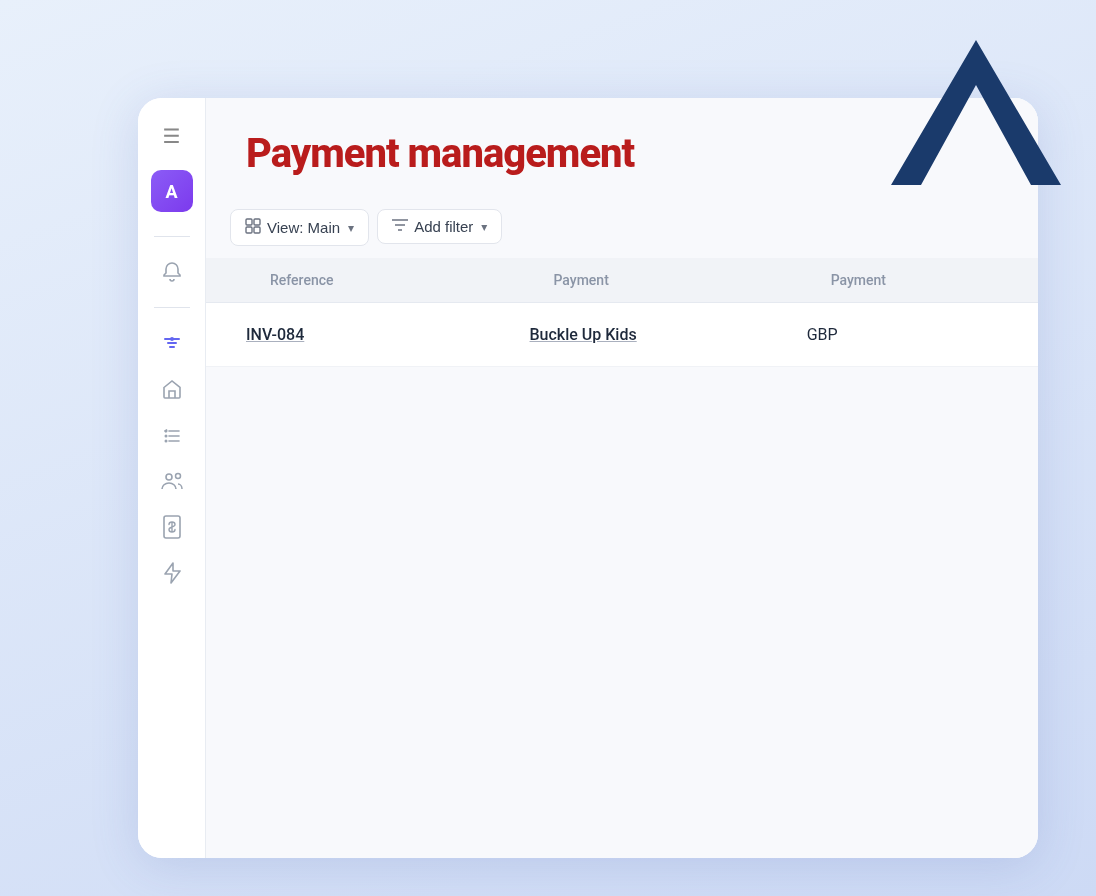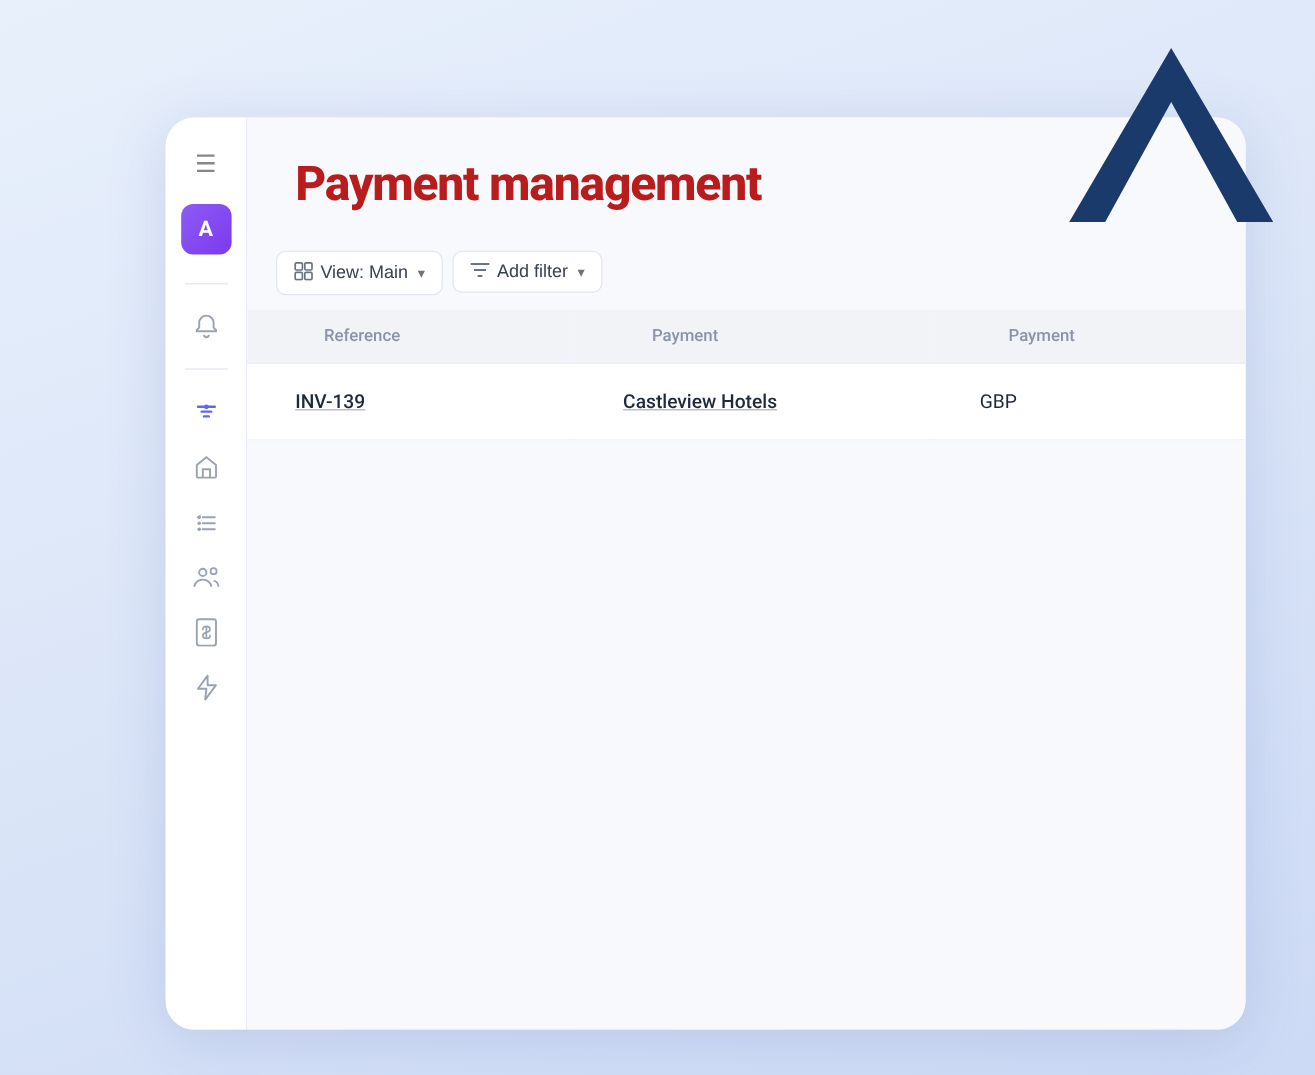--- a/index.html
+++ b/index.html
@@ -329,23 +329,23 @@
     <div class="table-container">
       <table class="data-table">
         <thead>
           <tr>
             <th>Reference</th>
             <th>Payment</th>
             <th>Payment</th>
           </tr>
         </thead>
         <tbody id="table-body">
-            <tr>
-              <td><span class="cell-link">INV-139</span></td>
-              <td><span class="cell-link">Castleview Hotels</span></td>
+        <tr>
+              <td><span class="cell-link">INV-084</span></td>
+              <td><span class="cell-link">Buckle Up Kids</span></td>
               <td class="cell-currency">GBP</td>
             </tr>
           </tbody>
       </table>
     </div>
 
   </main>
 </div>
 
 </body></html>

